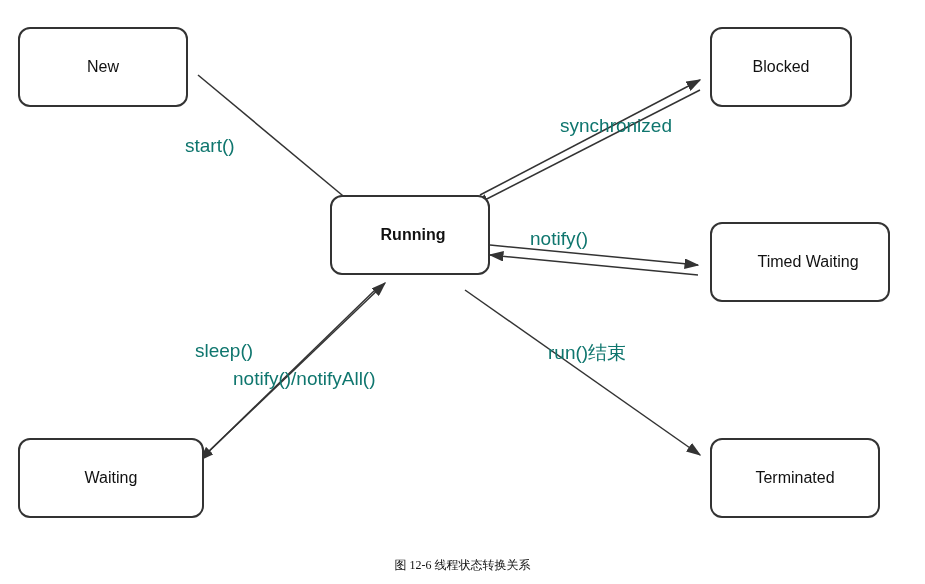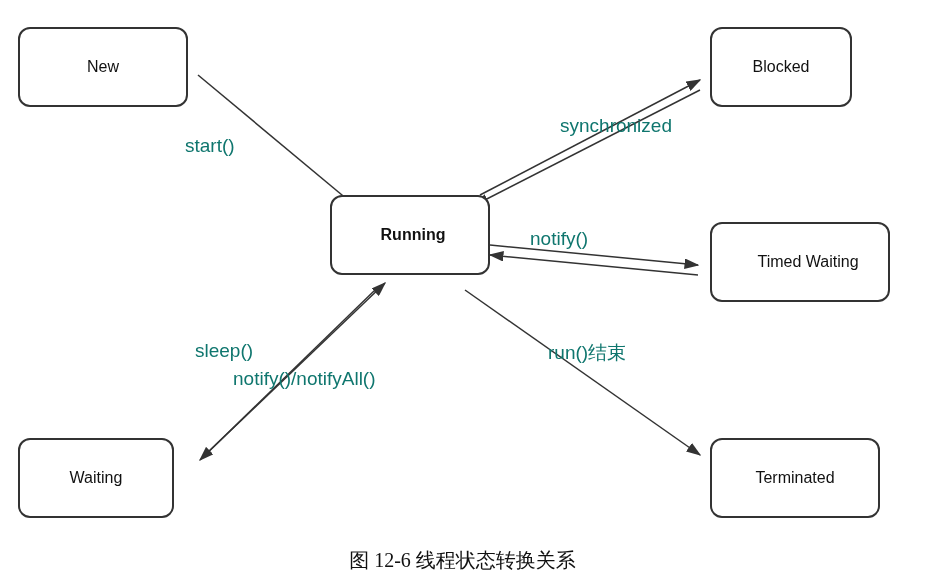--- a/index.html
+++ b/index.html
@@ -38,21 +38,21 @@
       font-size: 19px;
       color: #0f766e;
       font-family: Arial, "SimSun", sans-serif;
       white-space: nowrap;
     }
     .caption {
       position: absolute;
       bottom: 10px;
       width: 100%;
       text-align: center;
-      font-size: 20px;
+      font-size: 12px;
       color: #111;
       font-family: "SimSun", serif;
     }
     svg.arrows {
       position: absolute;
       top: 0; left: 0;
       width: 925px;
       height: 540px;
       pointer-events: none;
     }
@@ -98,21 +98,21 @@
   </div>
 
   <div class="state-box" style="left:710px; top:27px; width:142px; height:80px;">
     <span>Blocked</span>
   </div>
 
   <div class="state-box" style="left:710px; top:222px; width:180px; height:80px;padding-left:16px;">
     <span>Timed Waiting</span>
   </div>
 
-  <div class="state-box" style="left:18px; top:438px; width:156px; height:80px;">
+  <div class="state-box" style="left:18px; top:438px; width:186px; height:80px;">
     <span>Waiting</span>
   </div>
 
   <div class="state-box" style="left:710px; top:438px; width:170px; height:80px;text-align:center;">
     <span>Terminated</span>
   </div>
 
   <div class="label" style="left:185px; top:135px;">
     <span>start()</span>
   </div>

